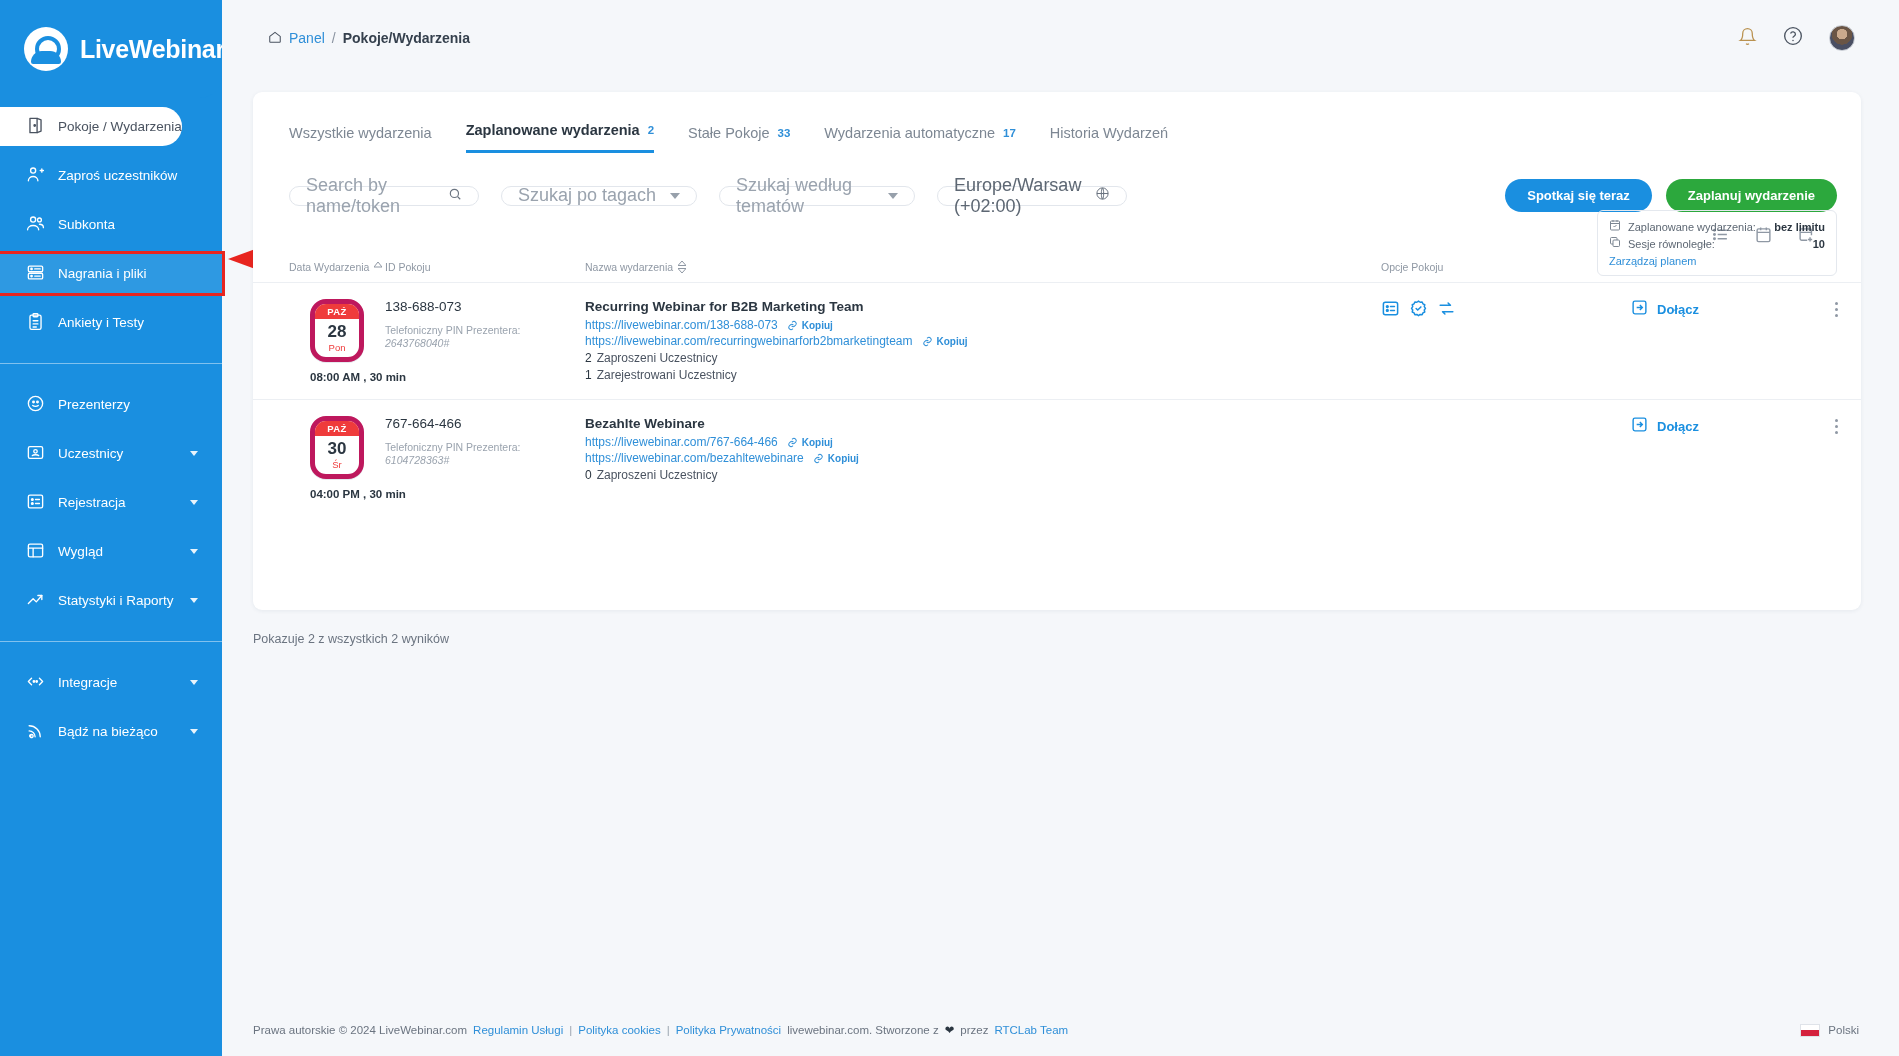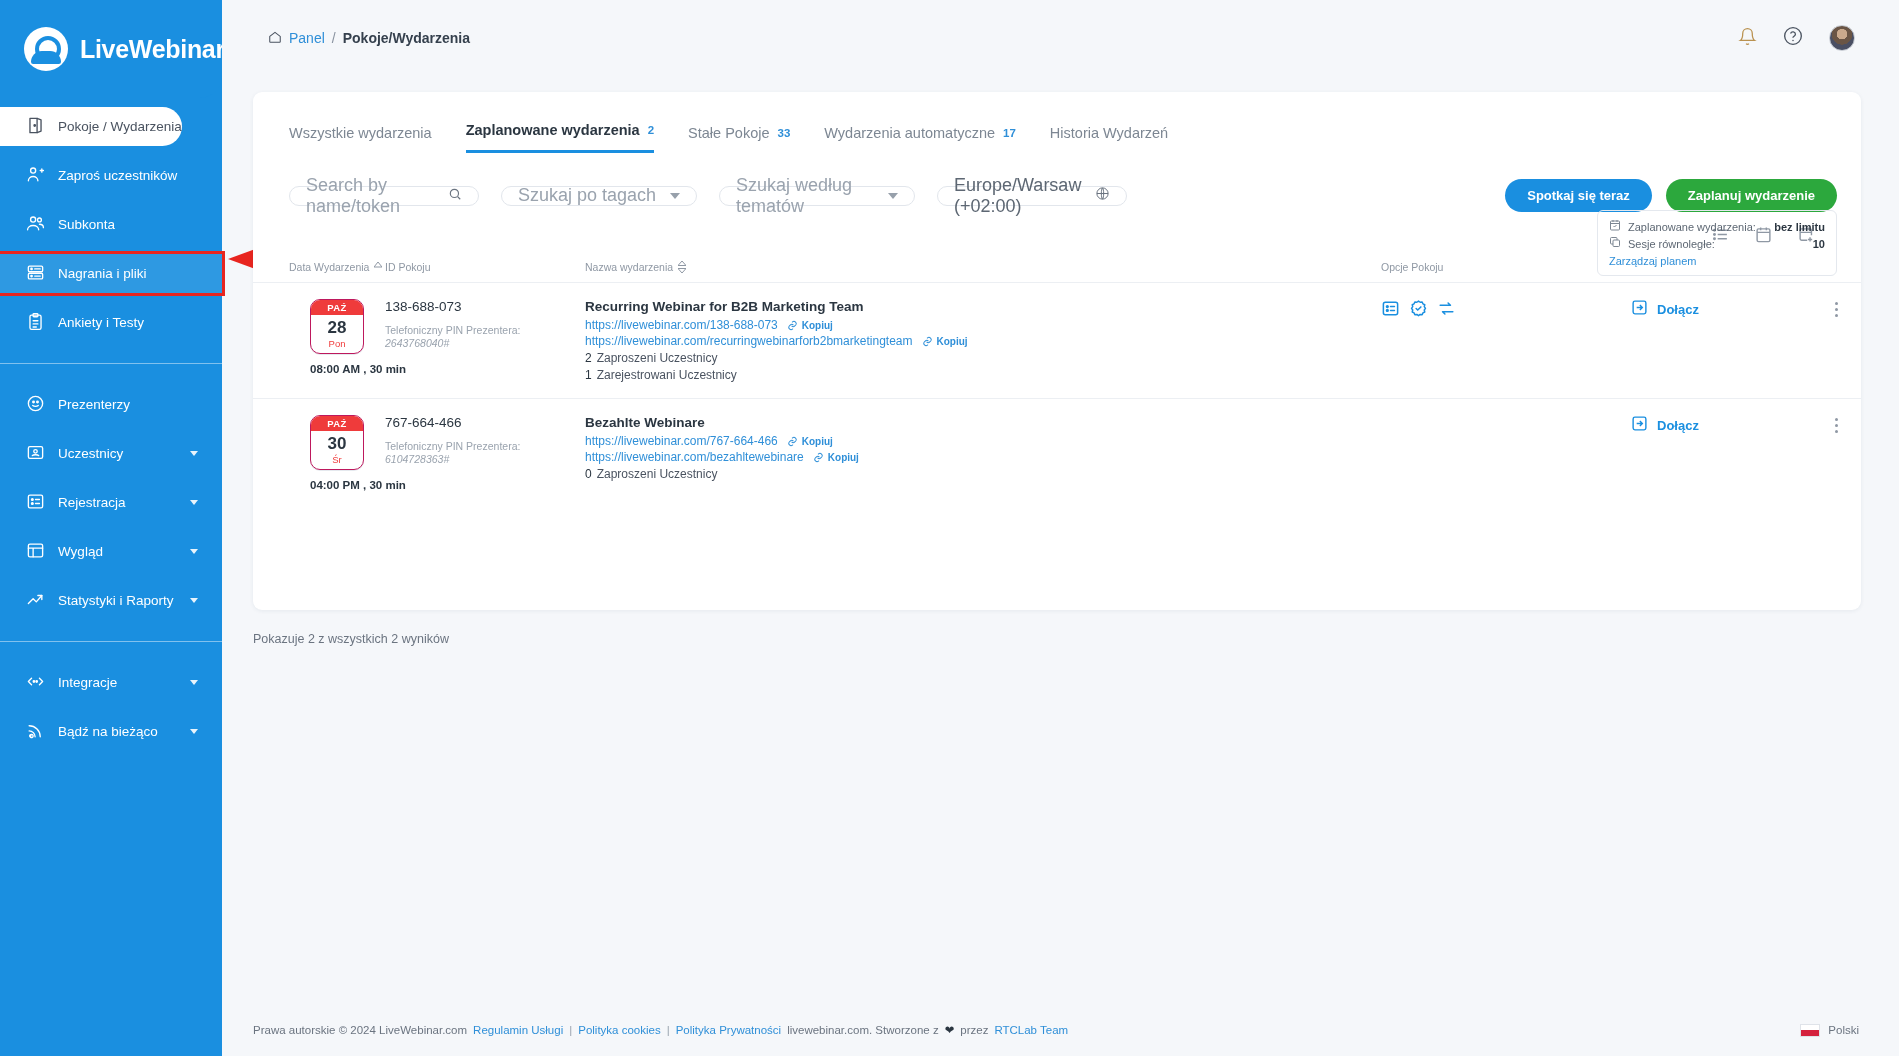--- a/index.html
+++ b/index.html
@@ -135,21 +135,21 @@
 
   .col-date { width:132px; padding-left:36px !important; }
   .col-id   { width:200px; }
   .col-name { width:auto; }
   .col-opts { width:250px; }
   .col-join { width:180px; }
   .col-kebab{ width:50px; }
 
   .caldate { width:54px; margin: 0 auto; }
   .calbox {
-    width:54px; border:1px solid #be185d; border-radius:10px; overflow:hidden; background:#fff;
+    width:54px; border:5px solid #be185d; border-radius:16px; overflow:hidden; background:#fff;
     box-shadow:0 1px 0 #e5e9ee;
   }
   .calmon { background:#ef3b3b; color:#fff; font-size:9.5px; font-weight:bold; text-align:center; padding:2px 0; letter-spacing:.4px;}
   .calday { font-size:17px; font-weight:bold; color:#2b3641; text-align:center; padding:3px 0 0 0; }
   .caldow { font-size:9.5px; color:#ef3b3b; text-align:center; padding:0 0 4px 0; }
   .caltime { font-size:11.5px; font-weight:bold; color:#2b3641; text-align:center; margin-top:9px; white-space:nowrap; }
 
   .roomid { font-size:13.5px; color:#2b3641; }
   .pinlab { font-size:10.5px; color:#9aa3ae; margin-top:9px; line-height:14px; }
   .pinval { font-size:10.5px; color:#9aa3ae; font-style:italic; }

